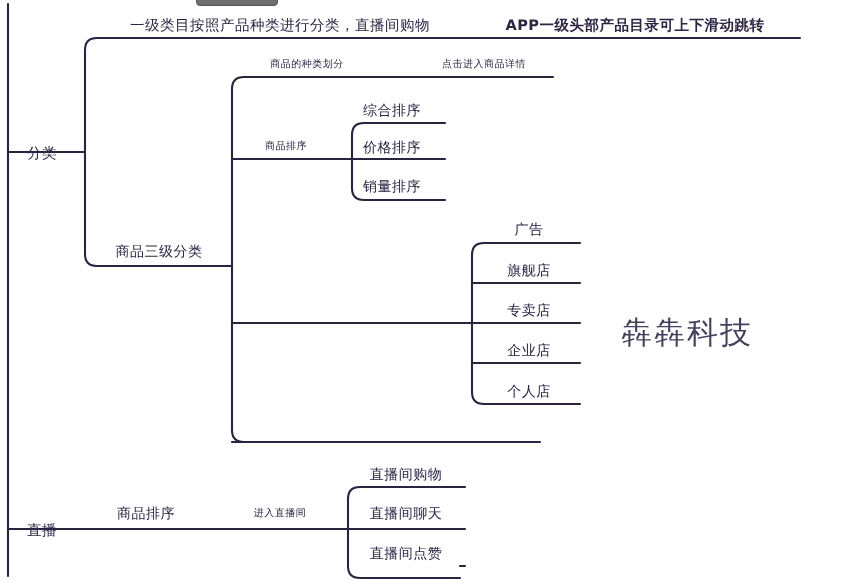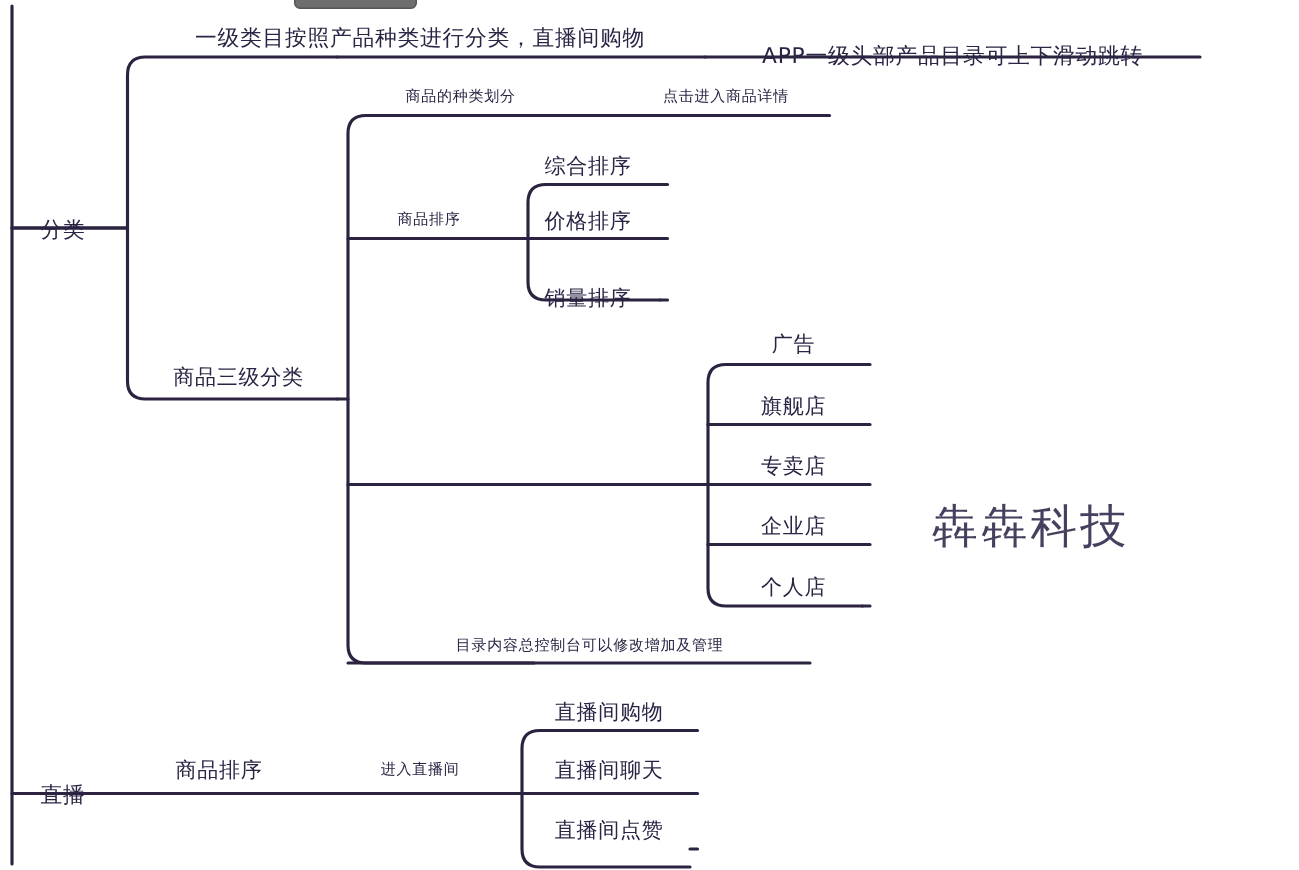--- a/index.html
+++ b/index.html
@@ -46,21 +46,20 @@
   .node.longtext { font-size: 14.5px; }
   .watermark {
     position: absolute;
     transform: translate(-50%, -50%);
     font-size: 31px;
     color: #3a3152;
     font-family: "DejaVu Serif", "Liberation Serif", serif;
     letter-spacing: 2px;
     white-space: nowrap;
     opacity: 0.93;
-    margin-top: 18px;
   }
   .toolchip {
     position: absolute;
     background: #6e6e6e;
     border-radius: 4px;
     border: 1px solid #555;
   }
 </style>
 </head>
 <body>
@@ -119,48 +118,47 @@
 <div id="labels">
 
   <div class="toolchip" style="left:196px; top:-8px; width:80px; height:12px;"></div>
 
   <div class="node lvl1" style="left:42px; top:139px;margin-top:15px;">分类</div>
 
   <div class="node lvl1" style="left:42px; top:515px;margin-top:16px;">直播</div>
 
   <div class="node longtext" style="left:280px; top:26px;">一级类目按照产品种类进行分类，直播间购物</div>
 
-  <div class="node longtext" style="left:635px; top:38px;">APP一级头部产品目录可上下滑动跳转</div>
+  <div class="node longtext" style="left:635px; top:26px;font-weight:bold;">APP一级头部产品目录可上下滑动跳转</div>
 
   <div class="node lvl2" style="left:159px; top:252px;">商品三级分类</div>
 
   <div class="node lvl3" style="left:307px; top:65px;">商品的种类划分</div>
 
   <div class="node lvl3" style="left:484px; top:65px;">点击进入商品详情</div>
 
   <div class="node lvl3" style="left:286px; top:147px;">商品排序</div>
 
   <div class="node lvl4" style="left:392px; top:111px;">综合排序</div>
 
   <div class="node lvl4" style="left:392px; top:148px;">价格排序</div>
 
-  <div class="node lvl4" style="left:392px; top:187px;margin-top:12px;">销量排序</div>
+  <div class="node lvl4" style="left:392px; top:187px;">销量排序</div>
 
 
   <div class="node lvl4" style="left:529px; top:230px;">广告</div>
 
   <div class="node lvl4" style="left:529px; top:271px;">旗舰店</div>
 
   <div class="node lvl4" style="left:529px; top:311px;">专卖店</div>
 
   <div class="node lvl4" style="left:529px; top:351px;">企业店</div>
 
   <div class="node lvl4" style="left:529px; top:392px;">个人店</div>
 
-  <div class="node lvl3" style="left:393px; top:431px;">目录内容总控制台可以修改增加及管理</div>
 
   <div class="node lvl2" style="left:146px; top:514px;">商品排序</div>
 
   <div class="node lvl3" style="left:280px; top:514px;">进入直播间</div>
 
   <div class="node lvl4" style="left:406px; top:475px;">直播间购物</div>
 
   <div class="node lvl4" style="left:406px; top:514px;">直播间聊天</div>
 
   <div class="node lvl4" style="left:406px; top:554px;">直播间点赞</div>

